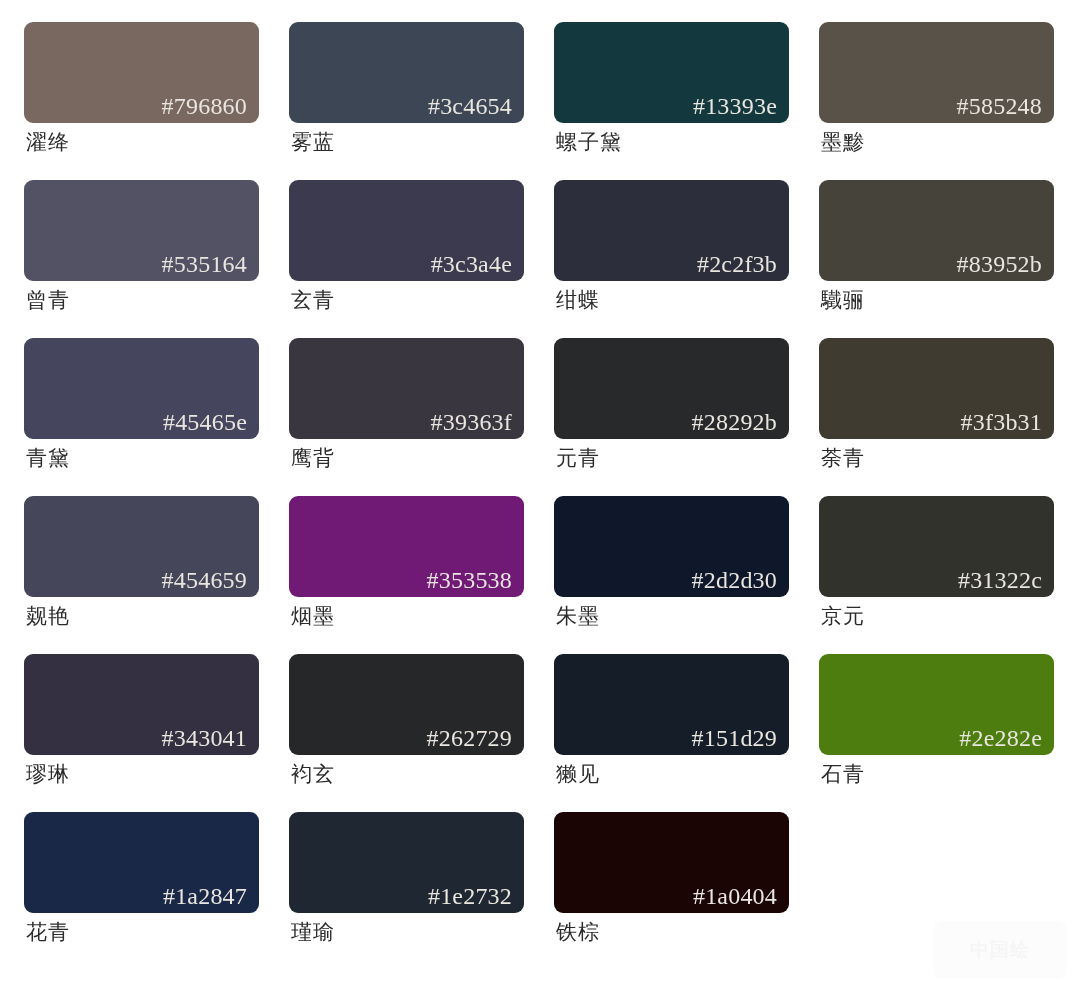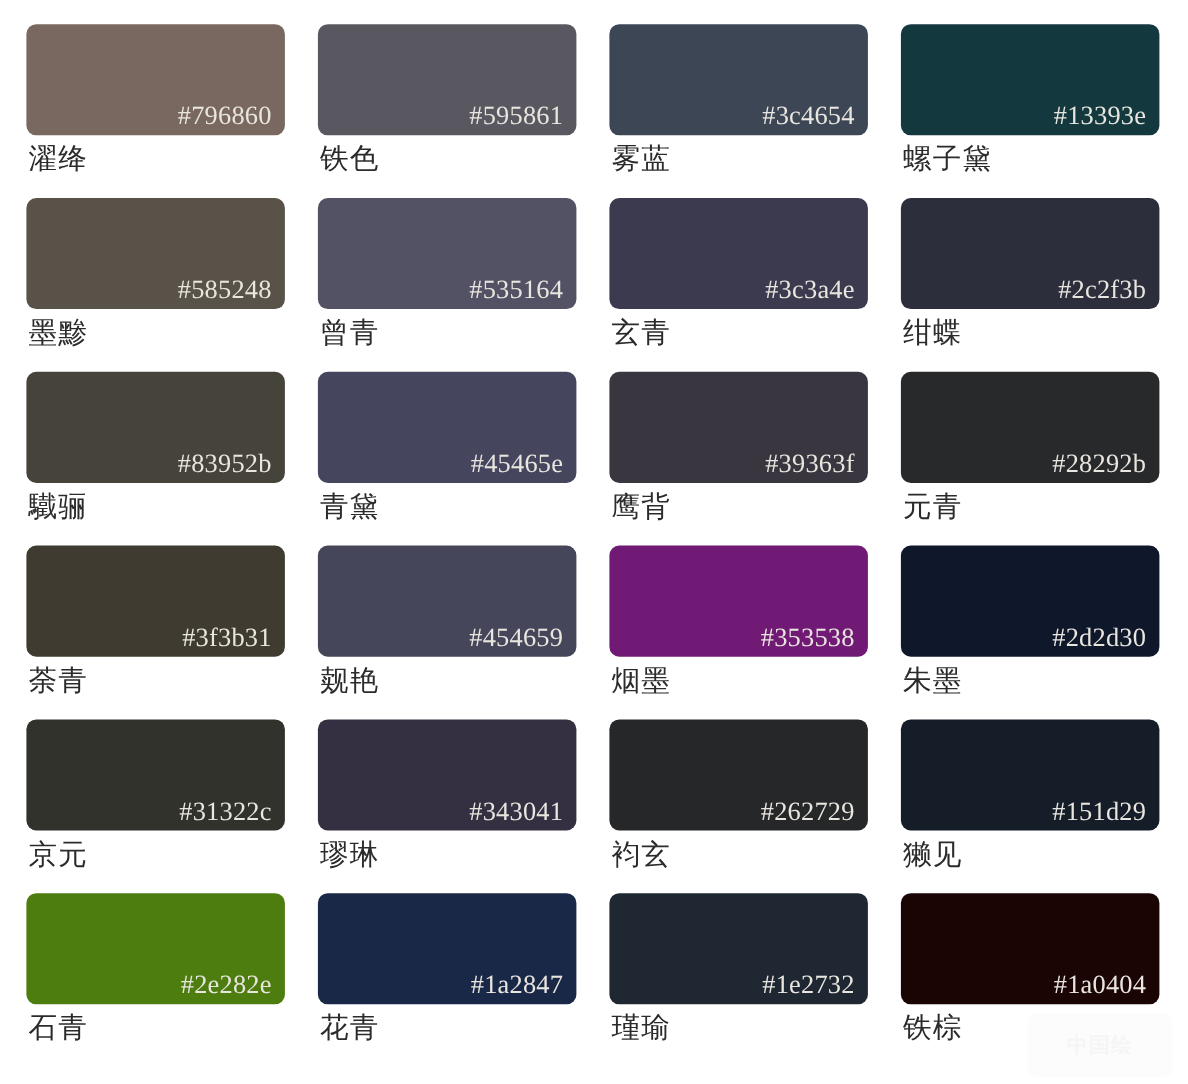--- a/index.html
+++ b/index.html
@@ -53,21 +53,21 @@
     letter-spacing: 0.2px;
     line-height: 1;
     white-space: nowrap;
   }
 
   .swatch-name {
     margin-top: 7px;
     margin-left: 2px;
     color: #2b2b2b;
     font-family: "Liberation Serif", "DejaVu Serif", serif;
-    font-size: 26px;
+    font-size: 21px;
     line-height: 1.15;
     letter-spacing: 1px;
     white-space: nowrap;
   }
 
   #watermark {
     position: absolute;
     right: 14px;
     bottom: 6px;
     width: 132px;
@@ -91,26 +91,20 @@
 <body>
 
 <div id="palette-grid">
     <div class="swatch-cell">
       <div class="swatch-chip" style="background-color: rgb(121, 104, 96);">
         <span class="swatch-hex">#796860</span>
       </div>
       <div class="swatch-name">濯绛</div>
     </div>
     <div class="swatch-cell">
-      <div class="swatch-chip" style="background-color: rgb(89, 88, 97);">
-        <span class="swatch-hex">#595861</span>
-      </div>
-      <div class="swatch-name">铁色</div>
-    </div>
-    <div class="swatch-cell">
       <div class="swatch-chip" style="background-color: rgb(60, 70, 84);">
         <span class="swatch-hex">#3c4654</span>
       </div>
       <div class="swatch-name">雾蓝</div>
     </div>
     <div class="swatch-cell">
       <div class="swatch-chip" style="background-color: rgb(19, 57, 62);">
         <span class="swatch-hex">#13393e</span>
       </div>
       <div class="swatch-name">螺子黛</div>

